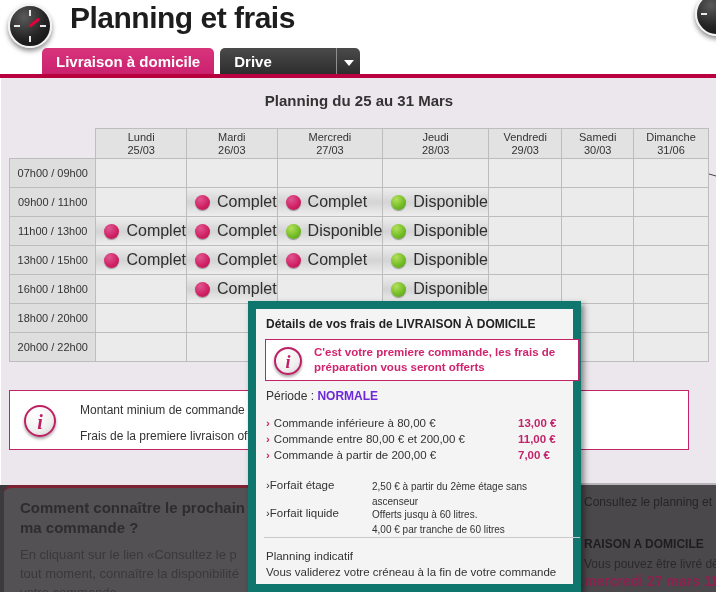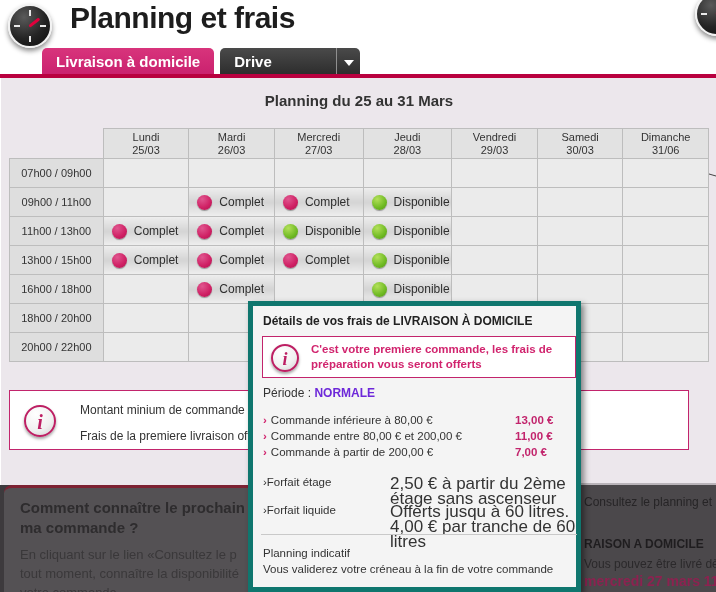--- a/index.html
+++ b/index.html
@@ -101,21 +101,21 @@
   #grid td.cell { width:84px; height:29px; background:#ebebeb; }
   #grid td.cell.filled {
     background:linear-gradient(#ececec 0%, #d4d4d4 50%, #efefef 100%);
     cursor:pointer;
   }
   .cellwrap { display:flex; align-items:center; padding-left:8px; gap:7px; }
   .dot { width:15px; height:15px; border-radius:50%; flex:0 0 auto;
          box-shadow:0 1px 1px rgba(0,0,0,.35); }
   .dot-complet { background:radial-gradient(circle at 35% 28%, #e0568f 0%, #cf1f63 60%, #a81750 100%); }
   .dot-dispo   { background:radial-gradient(circle at 35% 28%, #b3e05a 0%, #6fba23 60%, #539415 100%); }
-  .celltxt { font-size:12px; color:#2f2f2f; }
+  .celltxt { font-size:16px; color:#2f2f2f; }
 
   #passez-souris {
     position:absolute; left:0; top:285px; width:382px; text-align:right;
     font-size:11px; color:#555;
   }
 
   
   #info-box {
     position:absolute; left:8px; top:312px; width:680px; height:60px;
     background:#fff; border:1px solid #c2246c;
@@ -155,21 +155,21 @@
   #br-l2 { position:absolute; left:8px; top:52px; font-size:12px; font-weight:bold; color:#1f1d1f; white-space:nowrap; }
   #br-l3 { position:absolute; left:8px; top:72px; font-size:12px; color:#2b292b; white-space:nowrap; }
   #br-l4 { position:absolute; left:8px; top:88px; font-size:14px; font-weight:bold; color:#8c2250; white-space:nowrap; }
   #bottom-white-strip {
     position:absolute; left:576px; top:-2px; width:140px; height:14px; background:#b9b4b9;
   }
 
   
   #popup {
     position:absolute; left:248px; top:301px; width:333px; height:291px;
-    background:#f4f4f4; border:5px solid #0f766e;
+    background:#f4f4f4; border:8px solid #0f766e;
     box-shadow:3px 3px 6px rgba(0,0,0,.45); z-index:50;
   }
   #popup-title { position:absolute; left:10px; top:8px; font-size:12px; font-weight:bold; color:#222; }
   #popup-alert {
     position:absolute; left:9px; top:30px; width:314px; height:42px;
     background:#fff; border:1px solid #c2246c;
   }
   .alert-i {
     position:absolute; left:8px; top:7px; width:28px; height:28px; border-radius:50%;
     background:radial-gradient(circle at 35% 25%, #ffffff 0%, #f0f0f0 60%, #cfcfcf 100%);
@@ -182,21 +182,21 @@
     font-weight:bold; color:#d1246e; line-height:15px;
   }
   #popup-periode { position:absolute; left:10px; top:80px; font-size:12px; color:#333; }
   #popup-periode b { color:#6d28d9; }
 
   .fee-row { position:absolute; left:10px; font-size:11.5px; color:#333; }
   .fee-row .chev { color:#d1246e; font-weight:bold; margin-right:4px; }
   .fee-amt { position:absolute; left:262px; font-size:11.5px; font-weight:bold; color:#c2246c; }
 
   .forf-label { position:absolute; left:10px; font-size:11.5px; color:#333; }
-  .forf-val   { position:absolute; left:137px; width:200px; font-size:17px; color:#333; line-height:15px; }
+  .forf-val   { position:absolute; left:116px; width:200px; font-size:10px; color:#333; line-height:15px; }
 
   #popup-sep { position:absolute; left:8px; top:228px; width:316px; height:1px; background:#c9c9c9; }
   #popup-foot { position:absolute; left:10px; top:239px; width:312px; font-size:11.5px; color:#333; line-height:16px; }
 </style>
 </head>
 <body>
 
 <div id="header">
   <div class="clock-icon" id="clock-left">
     <span class="tick t-top"></span>

